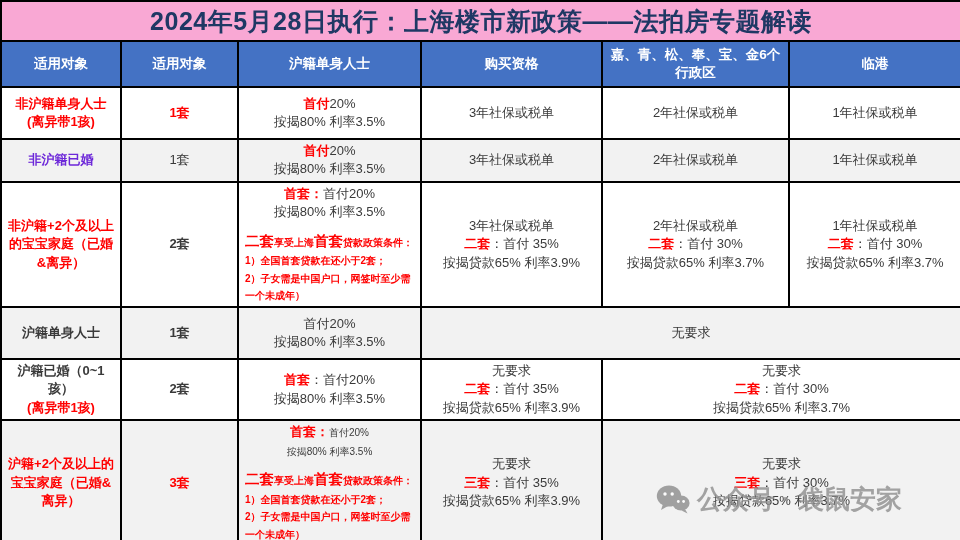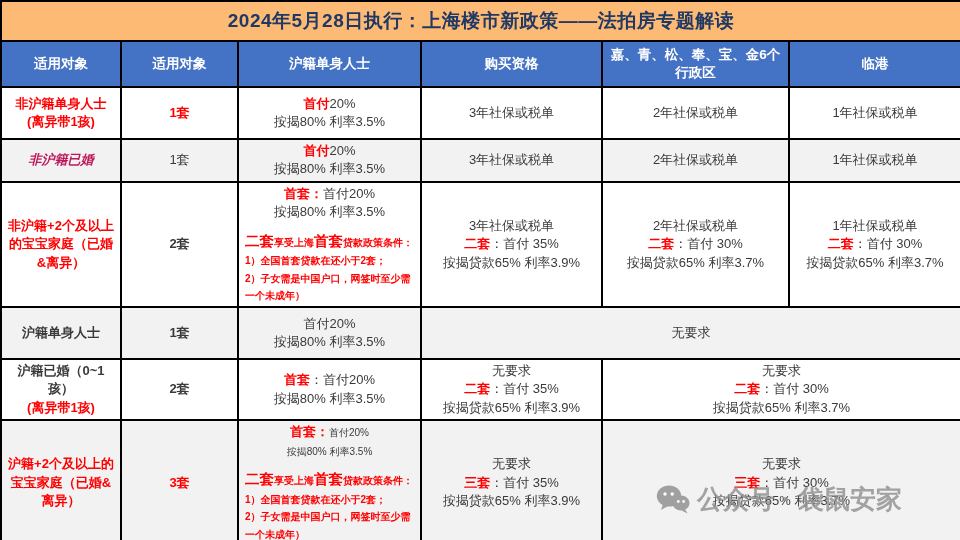--- a/index.html
+++ b/index.html
@@ -1,28 +1,28 @@
 <!DOCTYPE html>
 <html><head>
 <meta charset="utf-8">
 <style>
   html,body{margin:0;padding:0;background:#fff;}
   body{font-family:"Liberation Sans","DejaVu Sans",sans-serif;}
   .stage{position:relative;width:960px;height:540px;background:#fff;overflow:hidden;}
   table.policy{border-collapse:collapse;table-layout:fixed;width:960px;}
   td,th{border:2px solid #000;padding:2px 4px;text-align:center;vertical-align:middle;
         font-size:13px;color:#3a3a3a;overflow:hidden;}
-  .title-cell{background:#fdba74;color:#1f3864;font-size:19px;font-weight:bold;height:34px;letter-spacing:.5px;}
+  .title-cell{background:#f9a8d4;color:#1f3864;font-size:25px;font-weight:bold;height:34px;letter-spacing:.5px;}
   thead th.colhead{background:#4472c4;color:#fff;font-weight:bold;font-size:13.5px;line-height:1.3;}
   tr.alt td{background:#f2f2f2;}
   .line{line-height:1.42;}
   .line.left{text-align:left;padding-left:2px;line-height:1.35;}
   .line.gap{height:10px;line-height:10px;}
   span.red{color:#ff0000;}
-  span.navy{color:#be185d;font-style:italic;}
+  span.navy{color:#6d28d9;}
   span.b{font-weight:bold;}
   span.sm{font-size:10px;margin-top:16px;}
   span.lg{font-size:14.5px;}
   .watermark{position:absolute;left:656px;top:482px;display:flex;align-items:center;gap:7px;
              color:#919191;opacity:.82;font-size:26px;font-weight:bold;z-index:5;pointer-events:none;
              white-space:nowrap;}
   .watermark svg{display:block;}
 </style>
 </head>
 <body>

